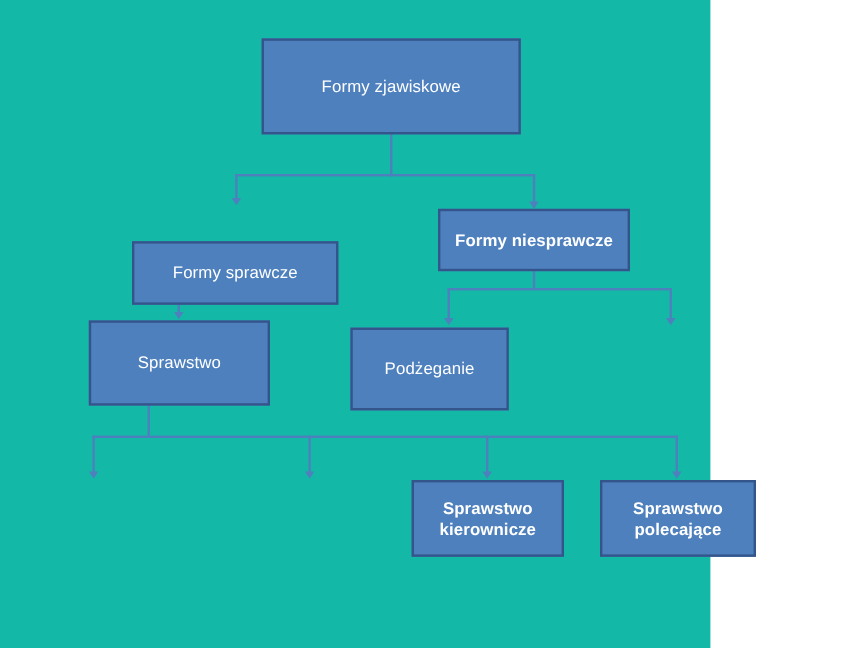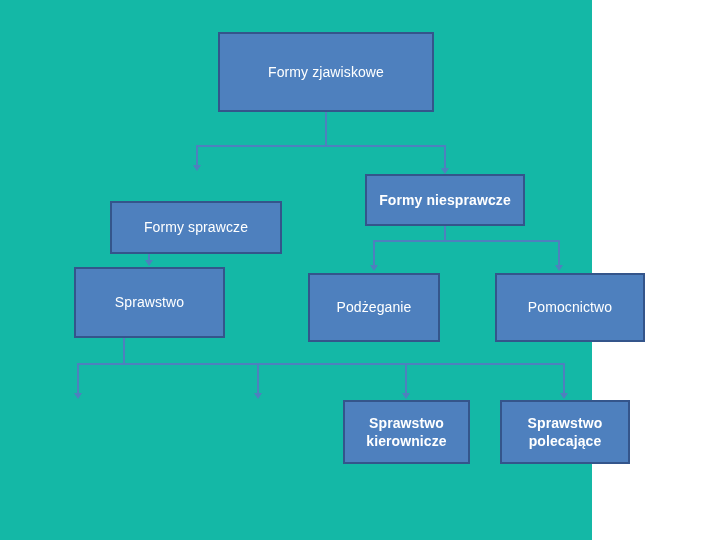--- a/index.html
+++ b/index.html
@@ -110,27 +110,24 @@
   </div>
 
   <div class="node bold" style="left:365px; top:174px; width:160px; height:52px;">
     <span class="label">Formy niesprawcze</span>
   </div>
 
   <div class="node" style="left:74px; top:267px; width:151px; height:71px;">
     <span class="label">Sprawstwo</span>
   </div>
 
-  <div class="node" style="left:308px; top:273px; width:132px; height:69px;">
+  <div class="node" style="left:292px; top:273px; width:132px; height:69px;">
     <span class="label">Podżeganie</span>
   </div>
 
-  <div class="node" style="left:495px; top:273px; width:150px; height:69px;">
-    <span class="label">Pomocnictwo</span>
-  </div>
 
 
 
   <div class="node bold" style="left:343px; top:400px; width:127px; height:64px;">
     <span class="label">Sprawstwo<br>kierownicze</span>
   </div>
 
   <div class="node bold" style="left:500px; top:400px; width:130px; height:64px;">
     <span class="label">Sprawstwo<br>polecające</span>
   </div>

